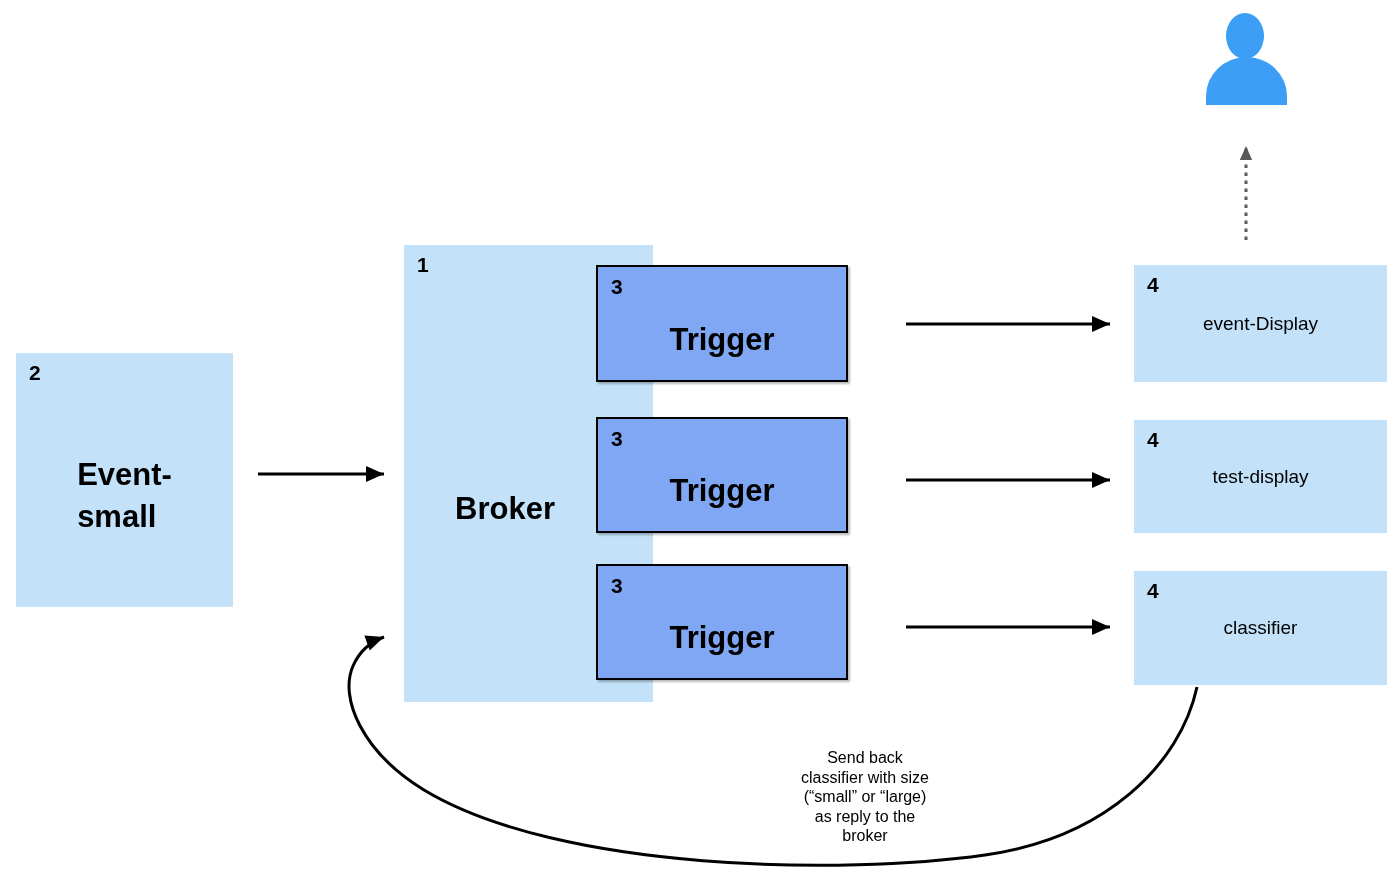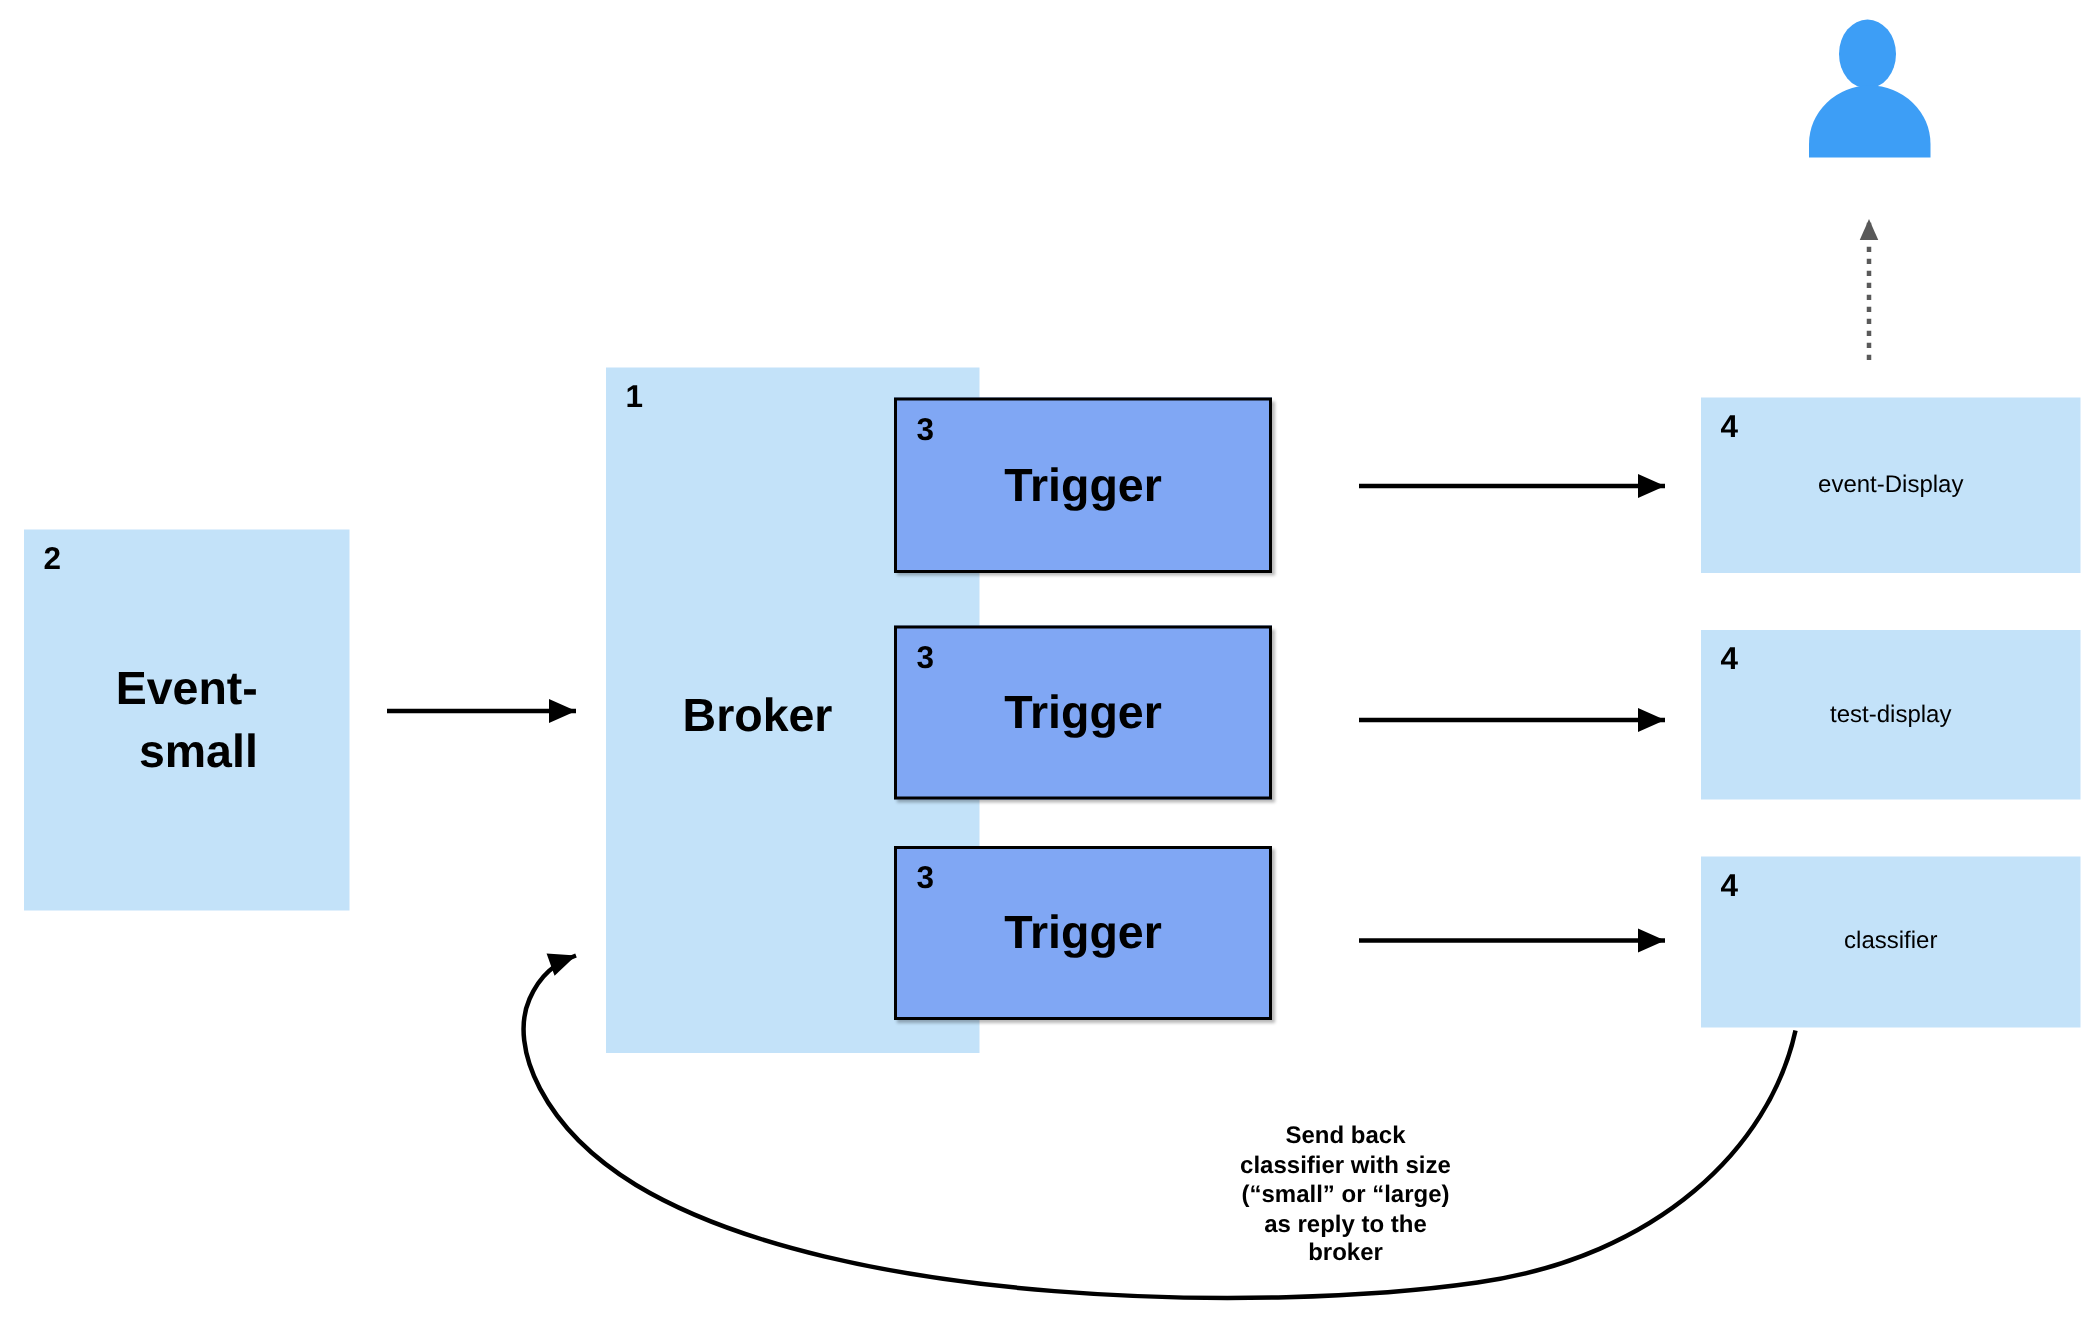--- a/index.html
+++ b/index.html
@@ -16,39 +16,39 @@
   .light  { background: var(--light-box-fill, #c3e2f9); }
   .trigger {
     background: var(--trigger-box-fill, #80a7f4);
     border: 2px solid var(--border-color, #000);
     box-shadow: 2px 2px 2px rgba(0,0,0,0.28);
   }
   .badge {
     position: absolute; top: 9px; left: 13px;
     font-size: 21px; font-weight: 700; line-height: 1;
   }
-  .label-lg { font-size: 31px; font-weight: 600; text-align: right; line-height: 1.35; white-space: pre-line; }
-  .label-sm { font-size: 16px; font-weight: 400; text-align: center; }
+  .label-lg { font-size: 31px; font-weight: 600; text-align: left; line-height: 1.35; white-space: pre-line; margin-top: 32px; }
+  .label-sm { font-size: 19px; font-weight: 400; text-align: center; }
 
   
   .broker       { left: 404px;  top: 245px; width: 249px; height: 457px; }
   .broker-label { position: absolute; left: 101px; top: 232px; transform: translate(-50%,-50%); }
   .event-source { left: 16px;   top: 353px; width: 217px; height: 254px; }
   .trigger-1    { left: 596px;  top: 265px; width: 252px; height: 117px; }
   .trigger-2    { left: 596px;  top: 417px; width: 252px; height: 116px; }
   .trigger-3    { left: 596px;  top: 564px; width: 252px; height: 116px; }
   .output-1     { left: 1134px; top: 265px; width: 253px; height: 117px; }
   .output-2     { left: 1134px; top: 420px; width: 253px; height: 113px; }
   .output-3     { left: 1134px; top: 571px; width: 253px; height: 114px; }
 
   .annotation {
-    position: absolute; left: 897px; top: 748px;
+    position: absolute; left: 865px; top: 748px;
     transform: translateX(-50%);
     width: 240px;
-    font-size: 16px; font-weight: 700; line-height: 1.22;
+    font-size: 16px; font-weight: 400; line-height: 1.22;
     text-align: center; white-space: pre-line;
   }
 
   .overlay { position: absolute; left: 0; top: 0; width: 1400px; height: 896px; pointer-events: none; }
   .arrow  { stroke: var(--connector-color, #000); stroke-width: 3; fill: none; }
   .dashed { stroke: var(--dashed-connector-color, #595959); stroke-width: 3; stroke-dasharray: 3.5 4.5; fill: none; }
   .ah-b   { fill: var(--connector-color, #000); }
   .ah-g   { fill: var(--dashed-connector-color, #595959); }
   .person { fill: var(--user-icon-fill, #3d9ef6); }
 </style>

